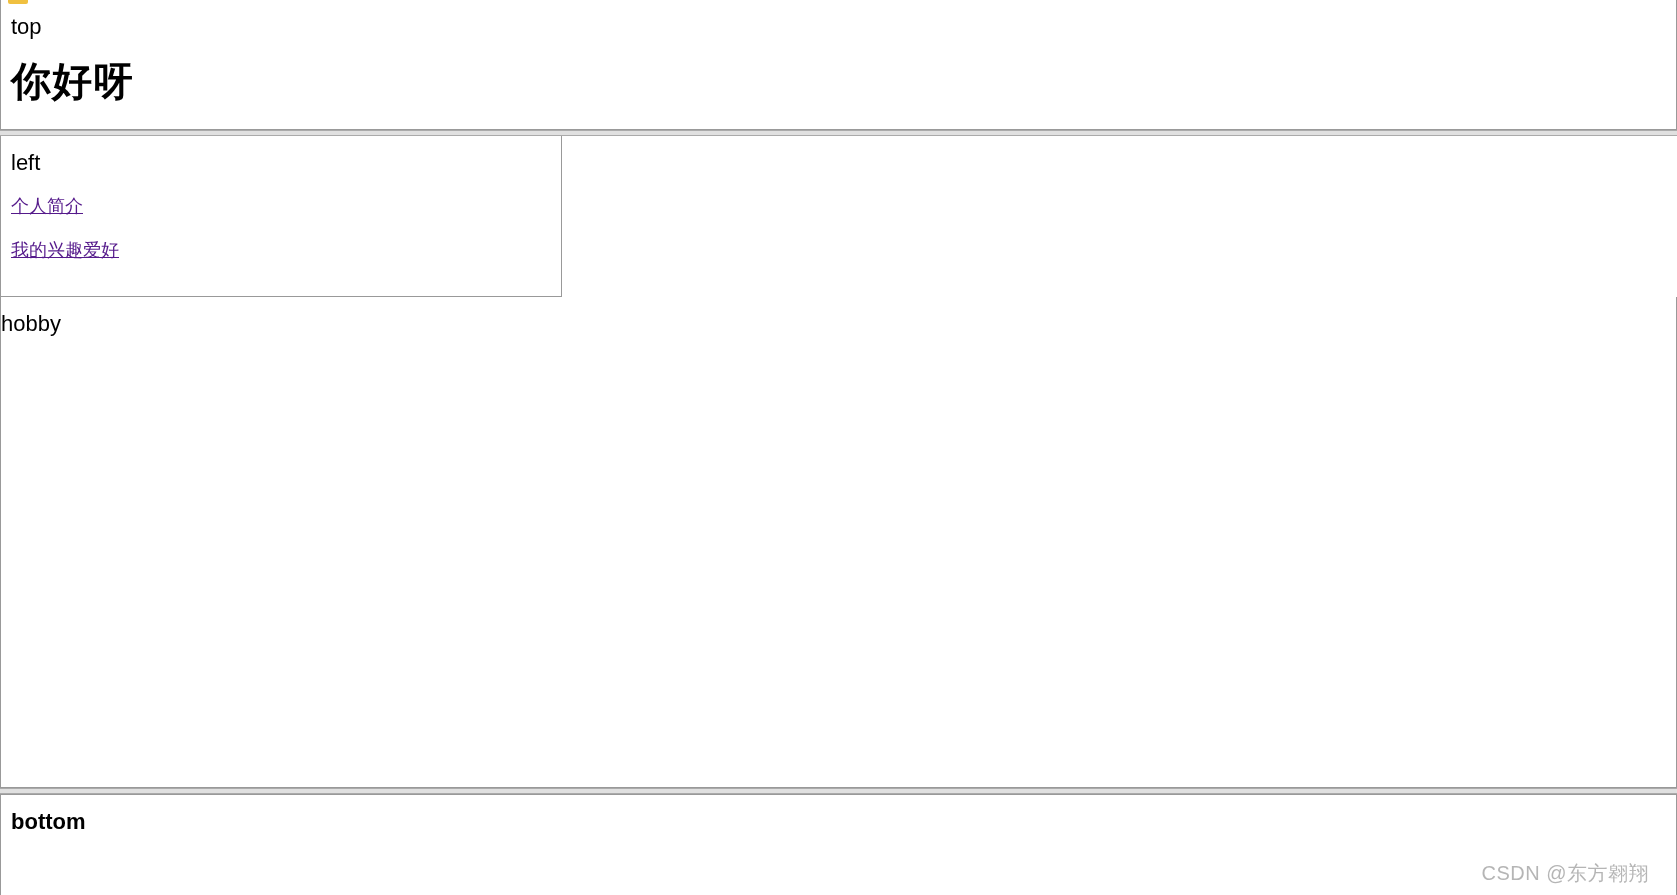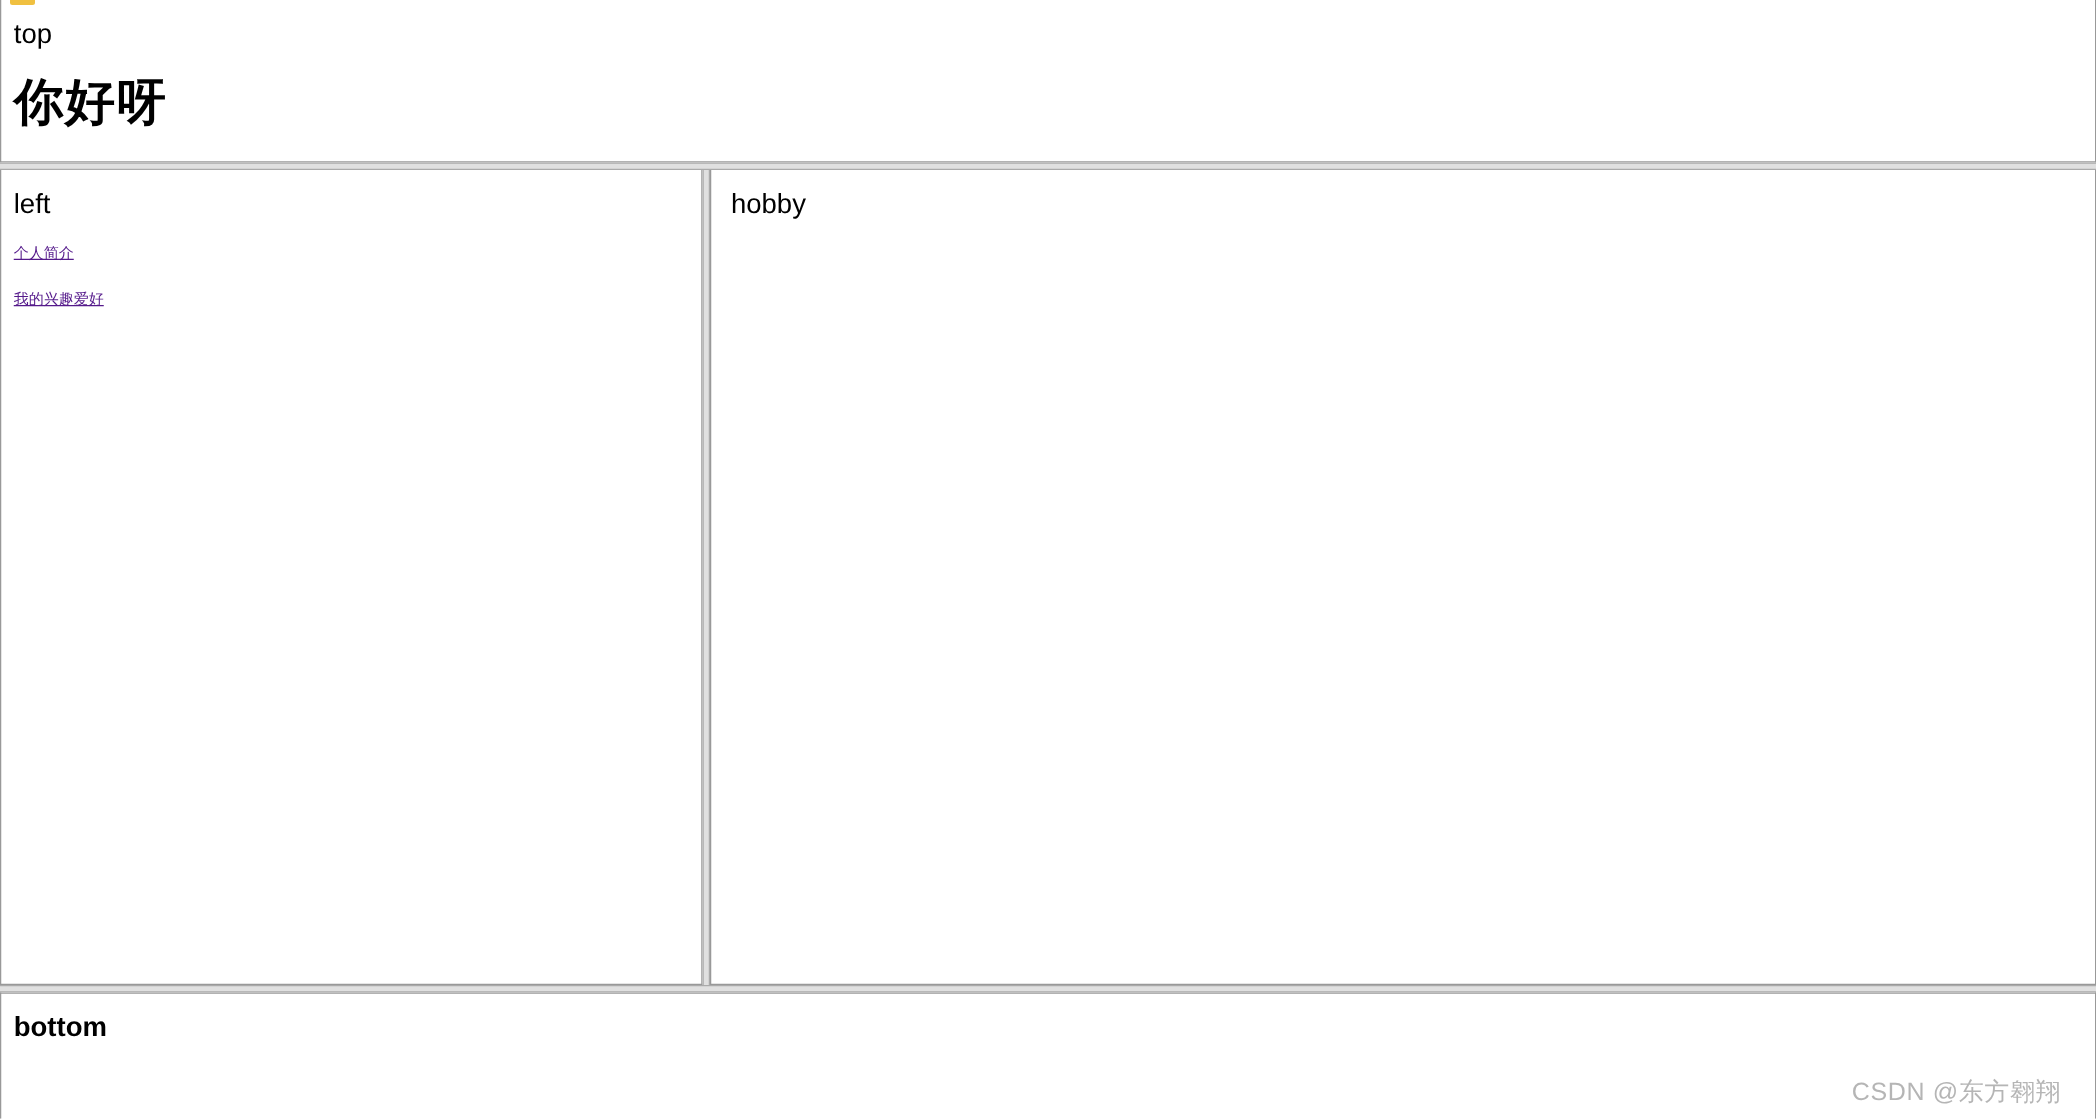--- a/index.html
+++ b/index.html
@@ -38,54 +38,54 @@
       margin-bottom: 0;
     }
     .frame-divider-h {
       height: 6px;
       background: #e0e0e0;
       border-top: 1px solid #aaa;
       border-bottom: 1px solid #aaa;
     }
     .middle-row {
       display: flex;
-      flex-direction: row;
+      flex-direction: column;
       flex: 1;
       min-height: 0;
     }
     .left-frame {
       width: 33.5%;
       border: 1px solid #999;
       border-top: none;
       padding: 14px 10px;
       background: #ffffff;
     }
     .left-frame .label {
       font-size: 22px;
       margin-bottom: 18px;
     }
     .left-frame .link {
       display: block;
       color: #551A8B;
       text-decoration: underline;
-      font-size: 12px;
+      font-size: 18px;
       margin-bottom: 20px;
       cursor: pointer;
     }
     .frame-divider-v {
       width: 6px;
       background: #e0e0e0;
       border-left: 1px solid #aaa;
       border-right: 1px solid #aaa;
     }
     .right-frame {
       flex: 1;
       border: 1px solid #999;
       border-top: none;
-      padding: 14px 16px;
+      padding: 14px 0;
       background: #ffffff;
     }
     .right-frame .label {
       font-size: 22px;
       margin-bottom: 16px;
     }
     .right-frame ul {
       list-style: disc;
       padding-left: 48px;
     }

